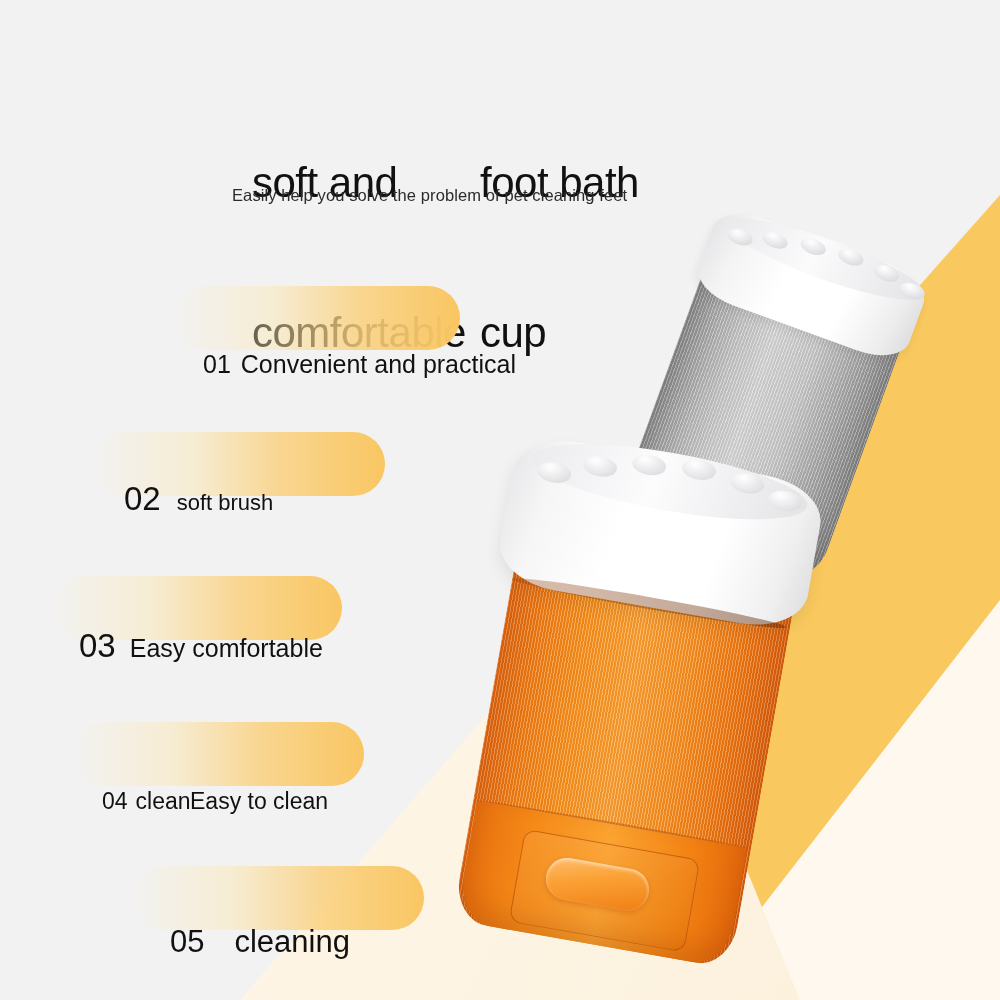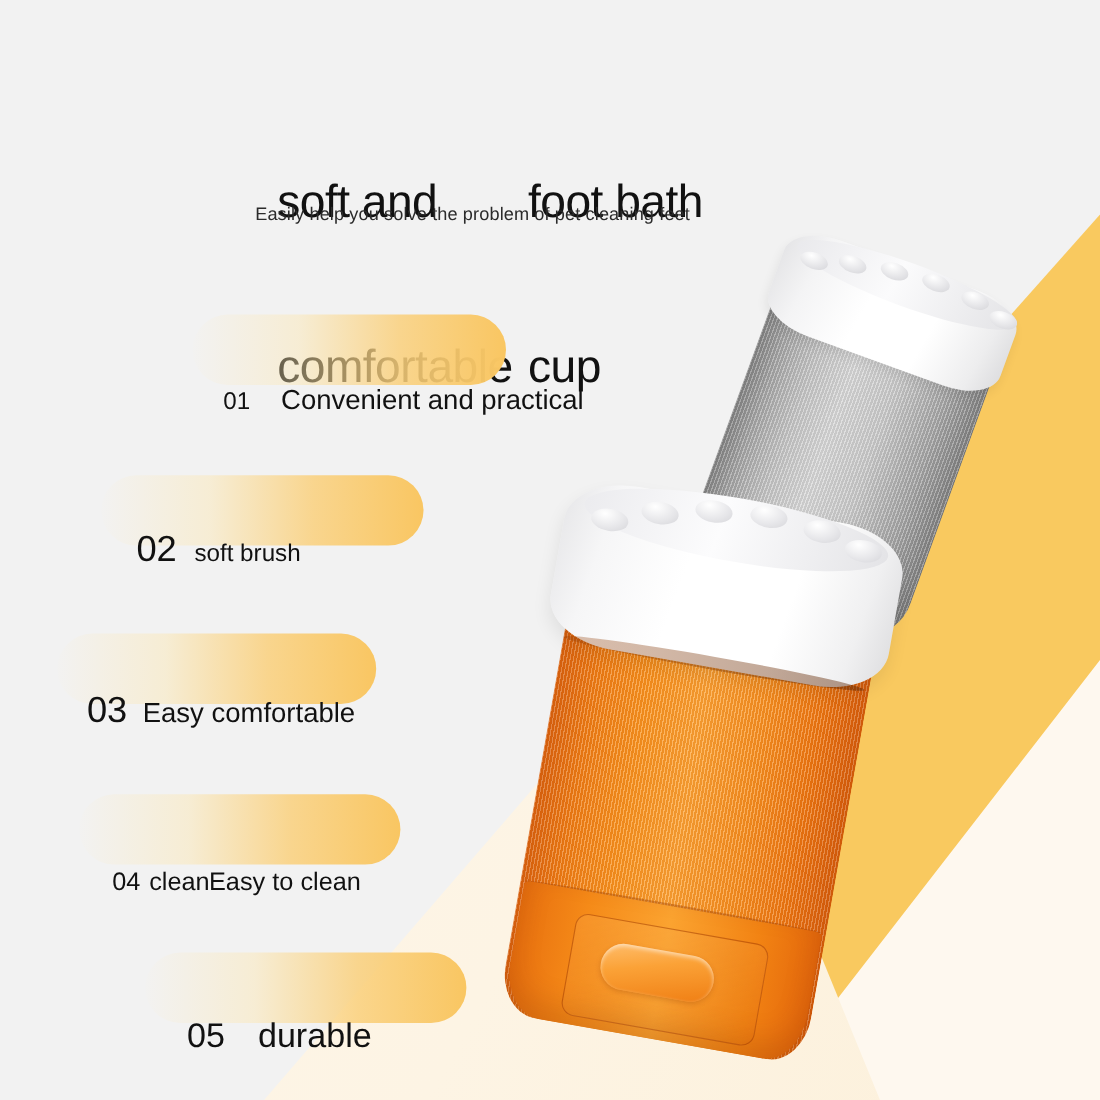--- a/index.html
+++ b/index.html
@@ -310,21 +310,21 @@
   }
   .pill-label {
     font-weight: 400;
     color: #111;
     margin-top: 48px;
   }
 
   
   #pill-1 { left: 175px; top: 286px; width: 285px; }
   #pill-1 .pill-text { left: 28px; top: 16px; font-size: 25px; }
-  #pill-1 .pill-num { font-size: 22px; margin-right: 28px; }
+  #pill-1 .pill-num { font-size: 25px; margin-right: 10px; }
 
   #pill-2 { left: 92px; top: 432px; width: 293px; }
   #pill-2 .pill-text { left: 32px; top: 10px; justify-content: center; }
   #pill-2 .pill-num { font-size: 33px; margin-right: 16px; }
   #pill-2 .pill-label { font-size: 22px; }
 
   #pill-3 { left: 52px; top: 576px; width: 290px; }
   #pill-3 .pill-text { left: 27px; top: 10px; }
   #pill-3 .pill-num { font-size: 33px; margin-right: 14px; }
   #pill-3 .pill-label { font-size: 25px; }
@@ -424,17 +424,17 @@
       <span class="pill-label" style="margin-left:8px;">clean</span>
     </div>
     <div class="pill-text dup">
       <span class="pill-label">Easy to clean</span>
     </div>
   </div>
 
   <div class="pill" id="pill-5">
     <div class="pill-text">
       <span class="pill-num">05</span>
-      <span class="pill-label">durable</span>
+      <span class="pill-label">cleaning</span>
     </div>
   </div>
 
 </div>
 
 </body></html>

